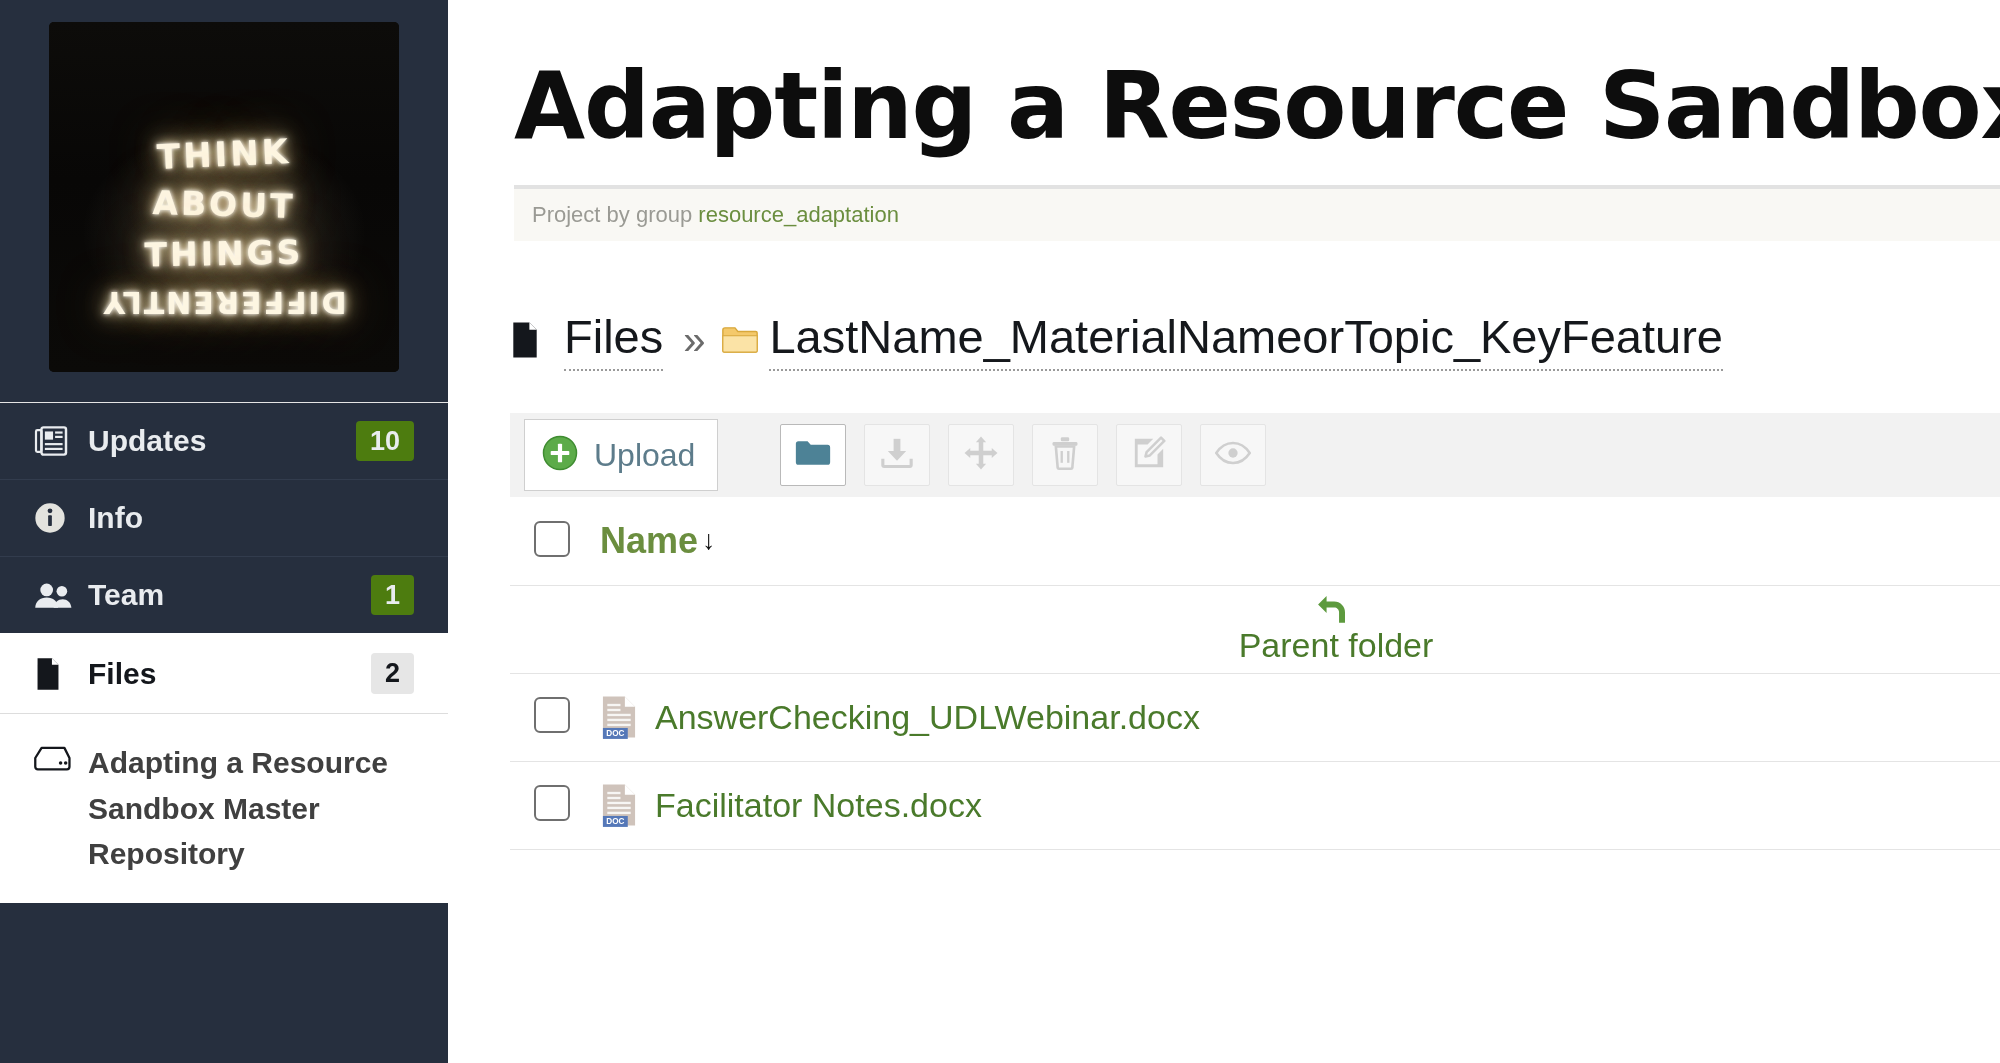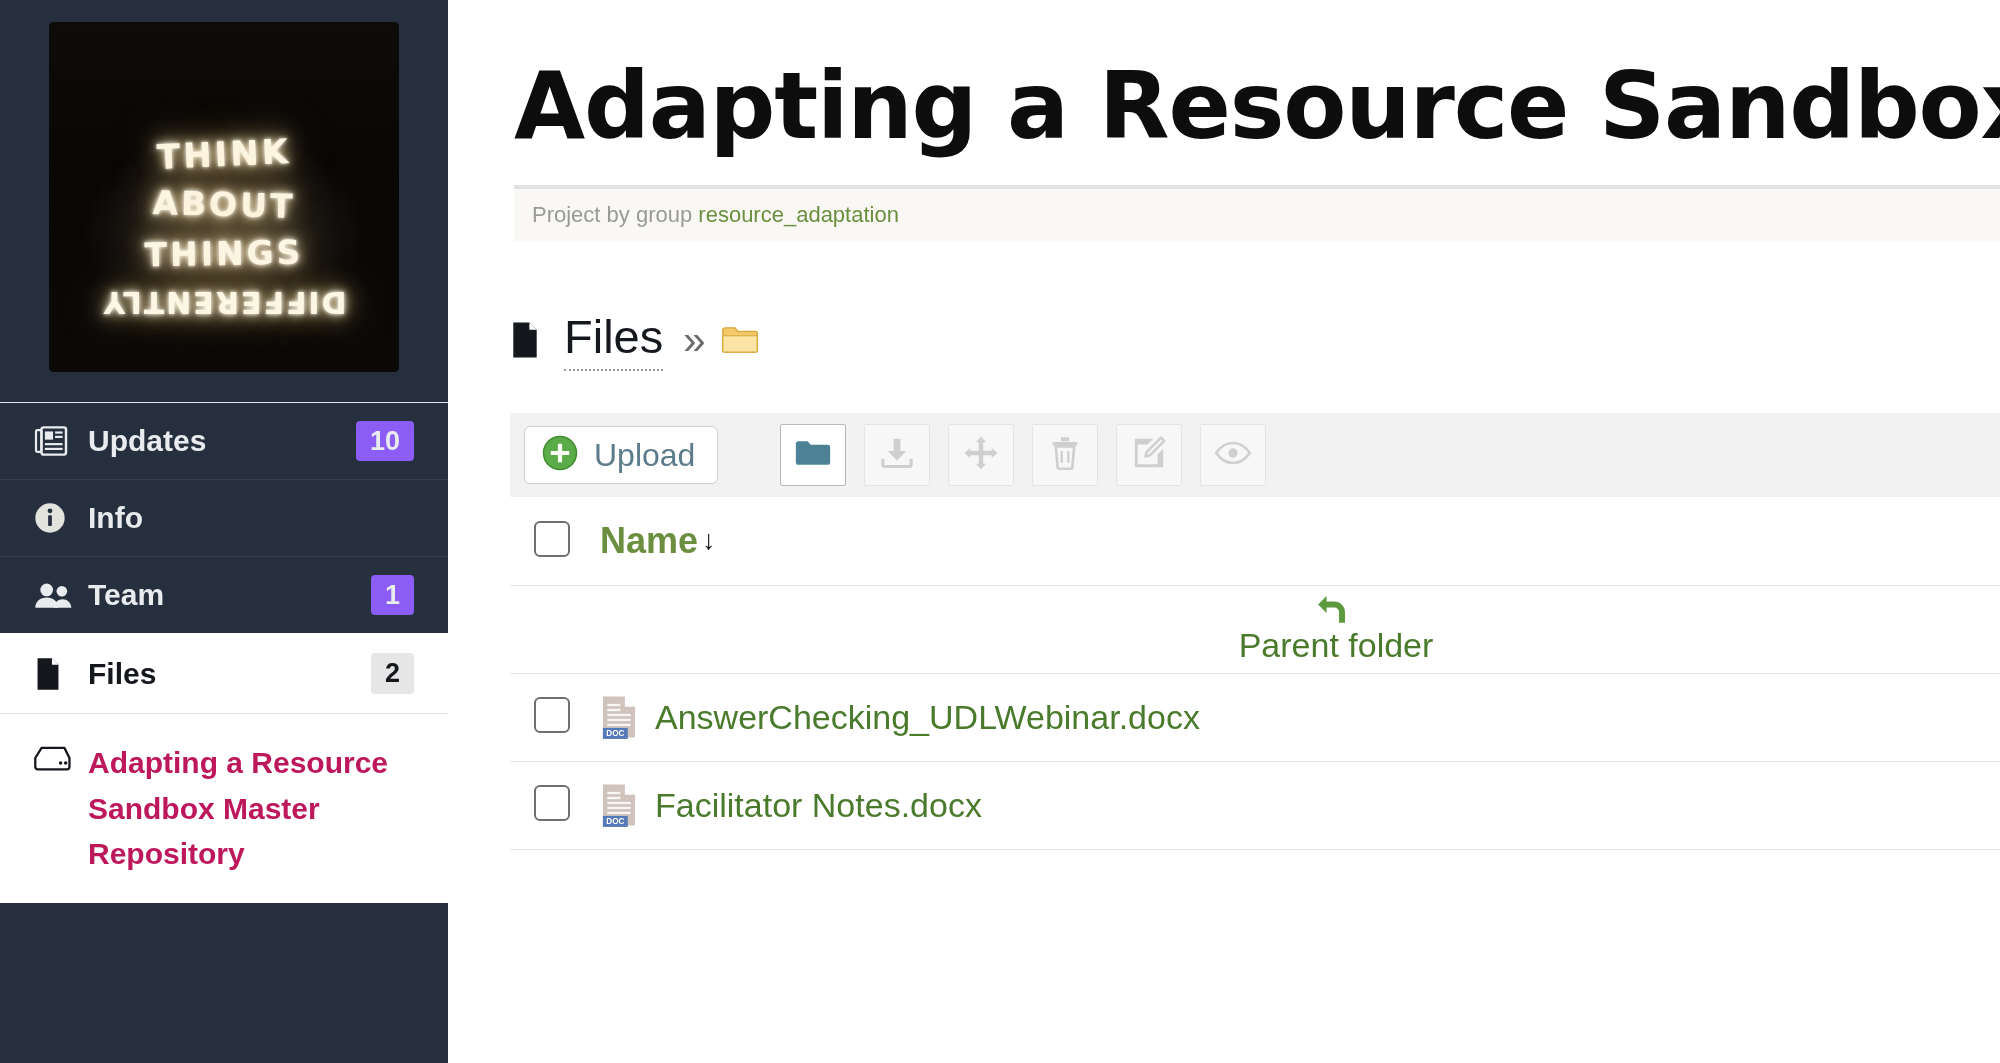--- a/index.html
+++ b/index.html
@@ -85,21 +85,21 @@
   .nav-item .nav-ico {
     width: 40px;
     flex: 0 0 40px;
     display: flex;
     align-items: center;
     justify-content: flex-start;
     margin-right: 14px;
   }
   .nav-item .nav-label { flex: 1 1 auto; white-space: nowrap; }
   .nav-badge {
-    background: #8b5cf6;
+    background: #4d7c0f;
     color: #e9ecef;
     font-size: 27px;
     font-weight: 700;
     padding: 5px 14px;
     border-radius: 4px;
     line-height: 1.12;
   }
 
   
   .nav-item.active {
@@ -112,21 +112,21 @@
     background: #e6e6e6;
     color: #14171c;
   }
 
   .nav-item.repo {
     align-items: flex-start;
     height: auto;
     min-height: 190px;
     padding-top: 26px;
     background: #ffffff;
-    color: #be185d;
+    color: #404040;
     border-top: 1px solid #dddddd;
     font-size: 30px;
     line-height: 1.52;
   }
   .nav-item.repo .nav-ico { margin-top: 4px; }
   .nav-item.repo .nav-label { white-space: normal; }
 
   
   .main {
     flex: 1 1 auto;
@@ -196,24 +196,24 @@
     height: 84px;
     display: flex;
     align-items: center;
     padding: 0 14px;
   }
   .btn-upload {
     display: flex;
     align-items: center;
     background: #ffffff;
     border: 1px solid #cfcfcf;
-    height: 58px;
+    height: 72px;
     padding: 0 22px 0 17px;
     cursor: pointer;
-    border-radius: 6px;
+    border-radius: 0;
   }
   .btn-upload .up-label {
     font-size: 32px;
     color: #5d7c8b;
     margin-left: 16px;
   }
   .tool-group { display: flex; align-items: center; margin-left: 62px; }
   .tool-btn {
     width: 66px;
     height: 62px;
@@ -377,20 +377,21 @@
         </svg>
       </span>
       <span class="bc-files">Files</span>
       <span class="bc-sep">»</span>
       <span class="bc-folder-ico">
         <svg width="38" height="30" viewBox="0 0 26 21">
           <path d="M1 3.5a1.5 1.5 0 0 1 1.5-1.5h7l2 2.5H24a1 1 0 0 1 1 1V18a1 1 0 0 1-1 1H2a1 1 0 0 1-1-1z" fill="#f4c96b" stroke="#d8a83c" stroke-width="1"></path>
           <path d="M1 7.5h24V18a1 1 0 0 1-1 1H2a1 1 0 0 1-1-1z" fill="#fbe3a6" stroke="#d8a83c" stroke-width="0.8"></path>
         </svg>
       </span>
+      <span class="bc-current">LastName_MaterialNameorTopic_KeyFeature</span>
     </div>
 
     <div class="toolbar">
 
       <div class="btn-upload">
         <span>
           <svg width="36" height="36" viewBox="0 0 24 24">
             <circle cx="12" cy="12" r="11" fill="#5cab49"></circle>
             <circle cx="12" cy="12" r="11" fill="none" stroke="#3f8c31" stroke-width="1"></circle>
             <rect x="10.6" y="5.8" width="2.8" height="12.4" rx="0.6" fill="#ffffff"></rect>

